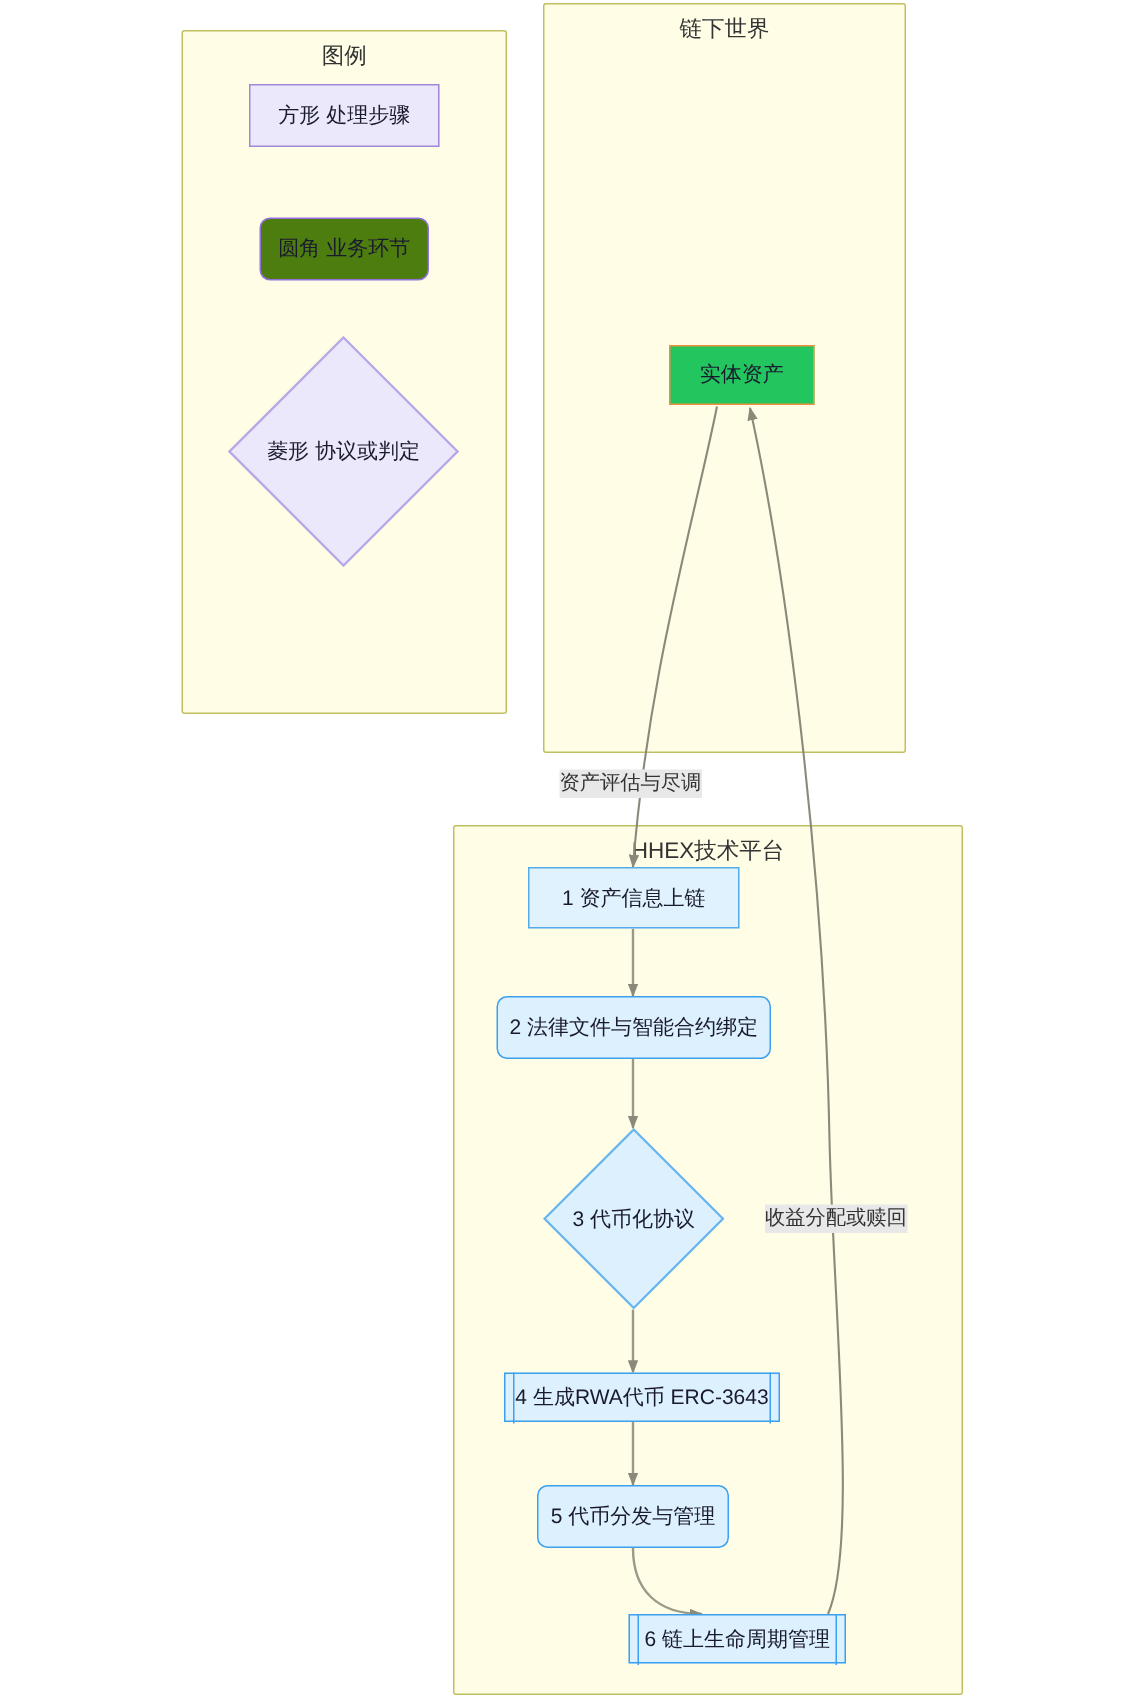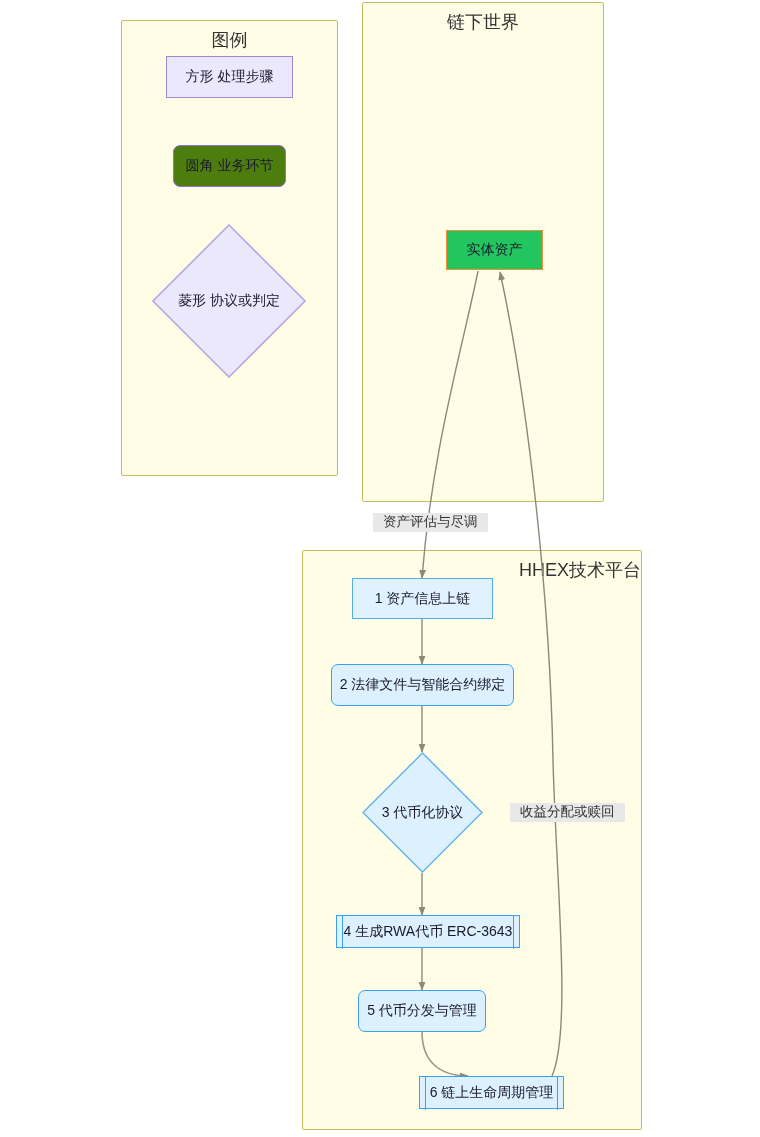--- a/index.html
+++ b/index.html
@@ -35,21 +35,21 @@
     border-radius: 2px;
     box-sizing: border-box;
     z-index: 1;
   }
   .subgraph-title {
     position: absolute;
     left: 0;
     right: 0;
     top: 7px;
     text-align: center;
-    font-size: 18px;
+    font-size: 15px;
     color: #333333;
     white-space: nowrap;
   }
 
   
   .node {
     position: absolute;
     box-sizing: border-box;
     display: flex;
     align-items: center;
@@ -134,21 +134,21 @@
     border: 1.3px solid #f0903c;
   }
 
   
   .edge-label {
     position: absolute;
     background: #e8e8e8;
     color: #333333;
     font-size: 13.5px;
     white-space: nowrap;
-    padding: 1px 10px;
+    padding: 1px 0;
     z-index: 4;
     line-height: 1.25;
   }
 </style>
 </head>
 <body>
 
 <div id="canvas">
 
   <div class="subgraph" style="left:121px; top:20px; width:217px; height:456px;">
@@ -173,21 +173,21 @@
 
   <div class="subgraph" style="left:362px; top:2px; width:242px; height:500px;">
     <div class="subgraph-title">链下世界</div>
   </div>
 
   <div class="node n-orange-rect" style="left:446px; top:230px; width:97px; height:40px;">
     <span>实体资产</span>
   </div>
 
   <div class="subgraph" style="left:302px; top:550px; width:340px; height:580px;">
-    <div class="subgraph-title" style="text-align:right; top:7px;">HHEX技术平台</div>
+    <div class="subgraph-title" style="text-align:center; top:7px;">HHEX技术平台</div>
   </div>
 
   <div class="node n-blue-rect" style="left:352px; top:578px; width:141px; height:41px;">
     <span>1 资产信息上链</span>
   </div>
 
   <div class="node n-blue-round" style="left:331px; top:664px; width:183px; height:42px;">
     <span>2 法律文件与智能合约绑定</span>
   </div>
 

